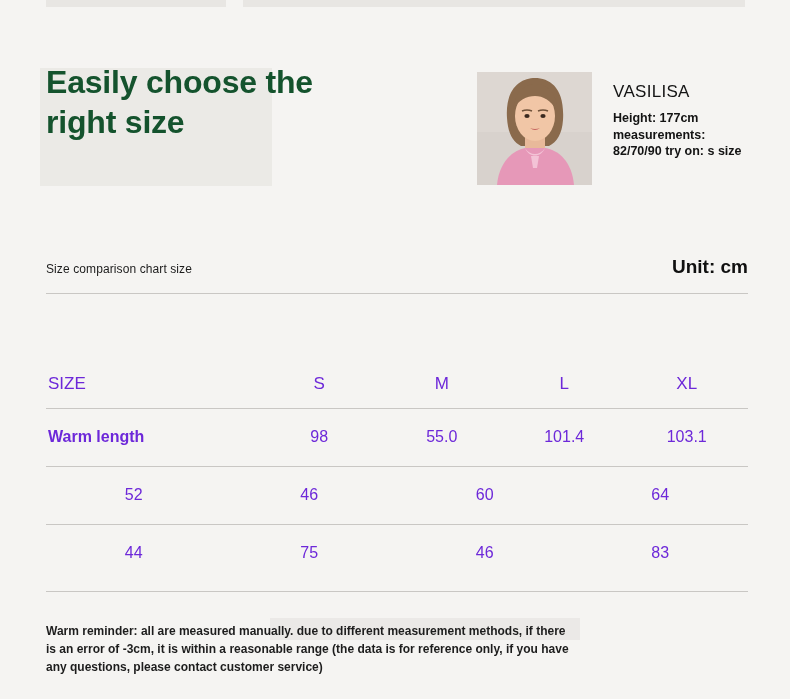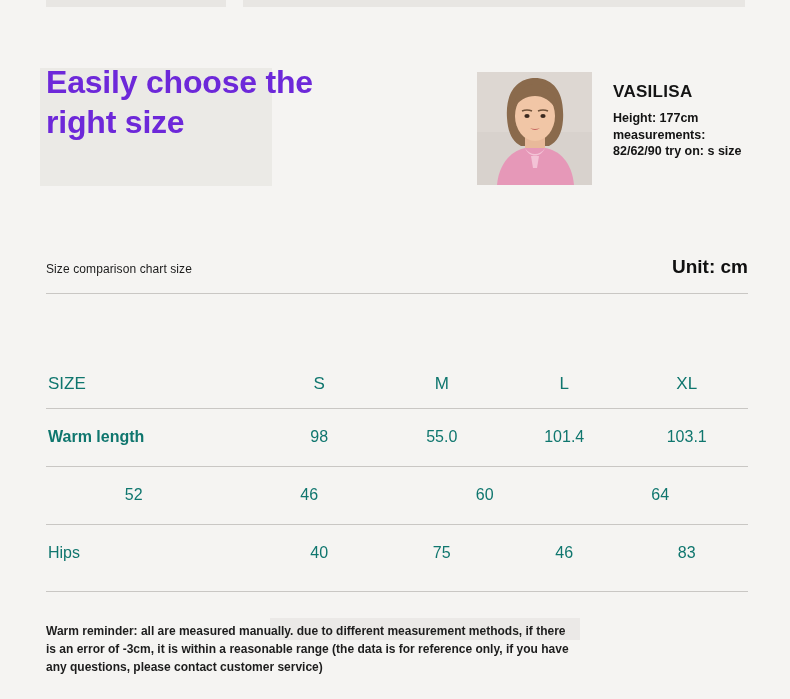--- a/index.html
+++ b/index.html
@@ -29,21 +29,21 @@
   
   .headline {
     position: absolute;
     left: 46px;
     top: 62px;
     width: 300px;
     font-size: 32px;
     line-height: 1.25;
     font-weight: 700;
     letter-spacing: -0.2px;
-    color: #6d28d9;
+    color: #14532d;
   }
   .headline-bg {
     position: absolute;
     left: 40px;
     top: 68px;
     width: 232px;
     height: 118px;
     background: rgba(233,231,228,0.85);
     z-index: 0;
   }
@@ -59,21 +59,21 @@
     overflow: hidden;
     background: #ded7d2;
   }
   .model-photo svg { display: block; }
 
   .model-name {
     position: absolute;
     left: 613px;
     top: 82px;
     font-size: 17px;
-    font-weight: 700;
+    font-weight: 400;
     letter-spacing: 0.3px;
     color: #141414;
   }
   .model-specs {
     position: absolute;
     left: 613px;
     top: 110px;
     width: 135px;
     font-size: 12.5px;
     font-weight: 700;
@@ -124,21 +124,21 @@
   .trow + .trow::before {
     content: "";
     position: absolute;
     left: 0; right: 0; top: 0;
     height: 1px;
     background: #c9c7c4;
   }
   .trow .cell {
     text-align: center;
     font-size: 16px;
-    color: #0f766e;
+    color: #6d28d9;
   }
   .trow .cell.label {
     text-align: left;
     padding-left: 2px;
   }
   .c0 { width: 210px; flex: 0 0 210px; }
   .c1, .c2, .c3, .c4 { flex: 1 1 0; }
 
   .row-head { height: 48px; }
   .row-head .cell { font-size: 17px; font-weight: 400; }
@@ -212,21 +212,21 @@
     <path d="M61 39 Q66 37 71 39" stroke="#6f523a" stroke-width="1.6" fill="none"></path>
 
     <path d="M53 56 Q58 60 63 56 Q58 58 53 56 Z" fill="#c4615c"></path>
 
     <path d="M20 113 C22 90 36 78 48 76 L68 76 C82 78 95 90 97 113 Z" fill="#e698b8"></path>
     <path d="M48 76 C52 86 64 86 68 76 C63 84 53 84 48 76 Z" fill="#f3c3d6"></path>
     <path d="M54 84 L62 84 L60 96 L56 96 Z" fill="#f3c3d6"></path>
   </svg>
 </div>
 <div class="model-name">VASILISA</div>
-<div class="model-specs">Height: 177cm measurements: 82/62/90 try on: s size</div>
+<div class="model-specs">Height: 177cm measurements: 82/70/90 try on: s size</div>
 
 <div class="chart-label">Size comparison chart size</div>
 <div class="unit-label">Unit: cm</div>
 <div class="rule top"></div>
 
 <div class="table">
   <div class="trow row-head">
     <div class="cell label c0 lbl-hips">SIZE</div>
     <div class="cell c1">S</div>
     <div class="cell c2">M</div>
@@ -243,22 +243,21 @@
   </div>
 
   <div class="trow row-body">
     <div class="cell c1">52</div>
     <div class="cell c2">46</div>
     <div class="cell c3">60</div>
     <div class="cell c4">64</div>
   </div>
 
   <div class="trow row-body">
-    <div class="cell label c0 lbl-hips">Hips</div>
-    <div class="cell c1">40</div>
+    <div class="cell c1">44</div>
     <div class="cell c2">75</div>
     <div class="cell c3">46</div>
     <div class="cell c4">83</div>
   </div>
 </div>
 
 <div class="rule bottom"></div>
 
 <div class="note-bg"></div>
 <div class="note"><span>Warm reminder: all are measured manually. due to different measurement methods, if there is an error of -3cm, it is within a reasonable range (the data is for reference only, if you have any questions, please contact customer service)</span></div>

